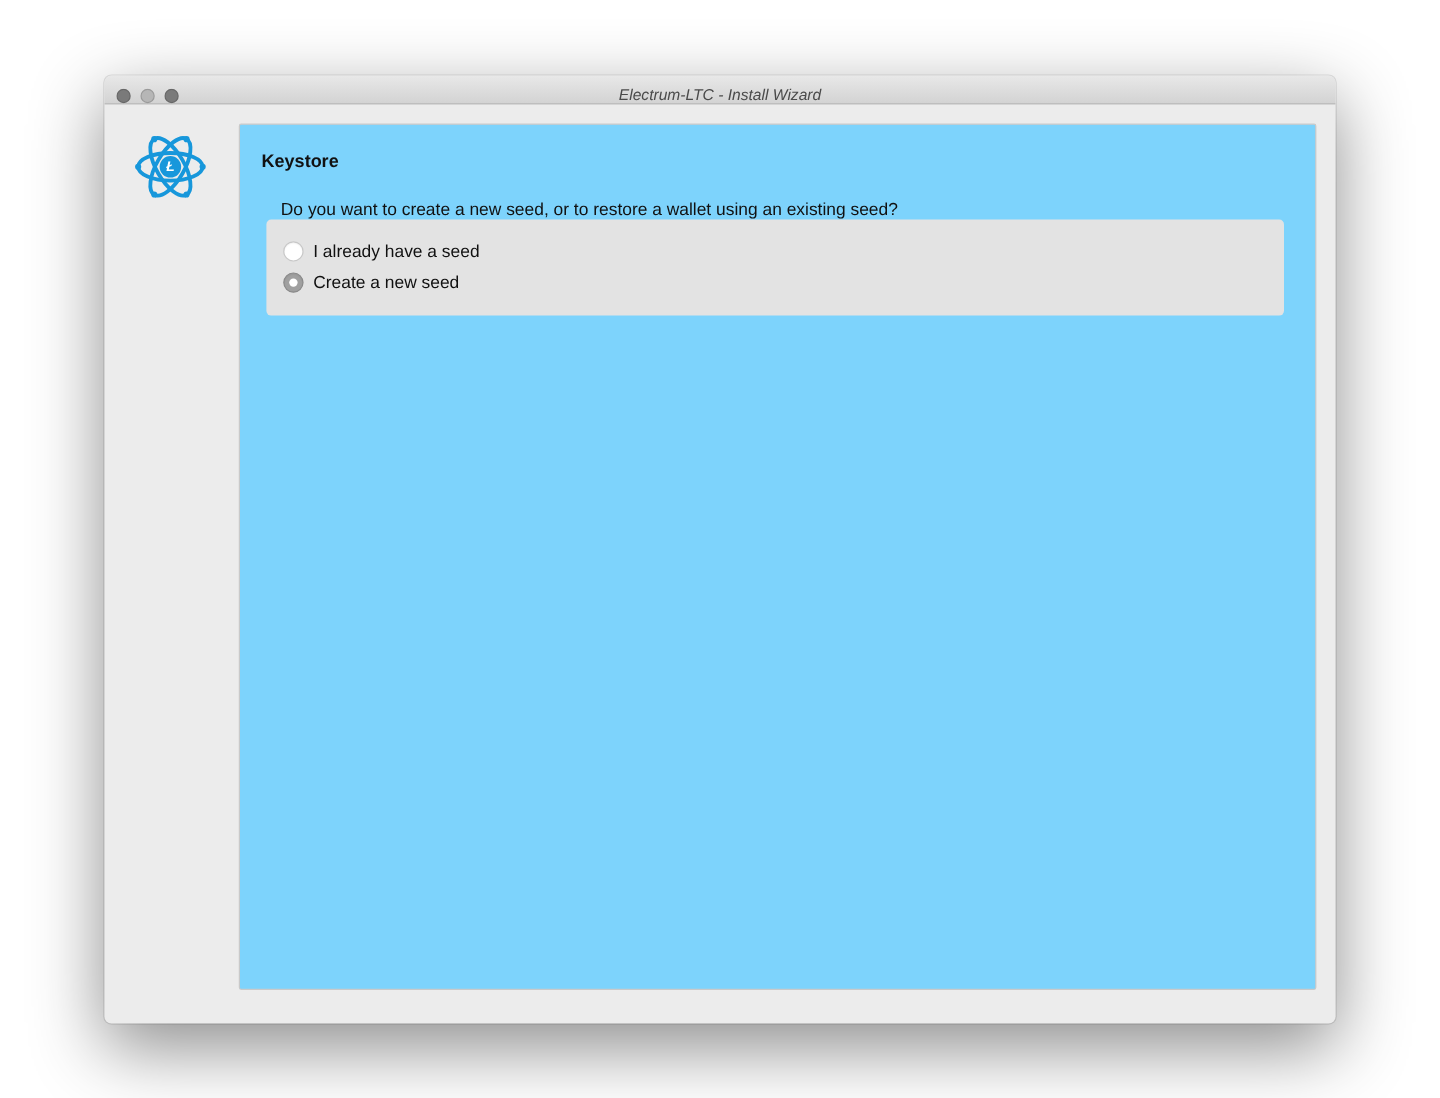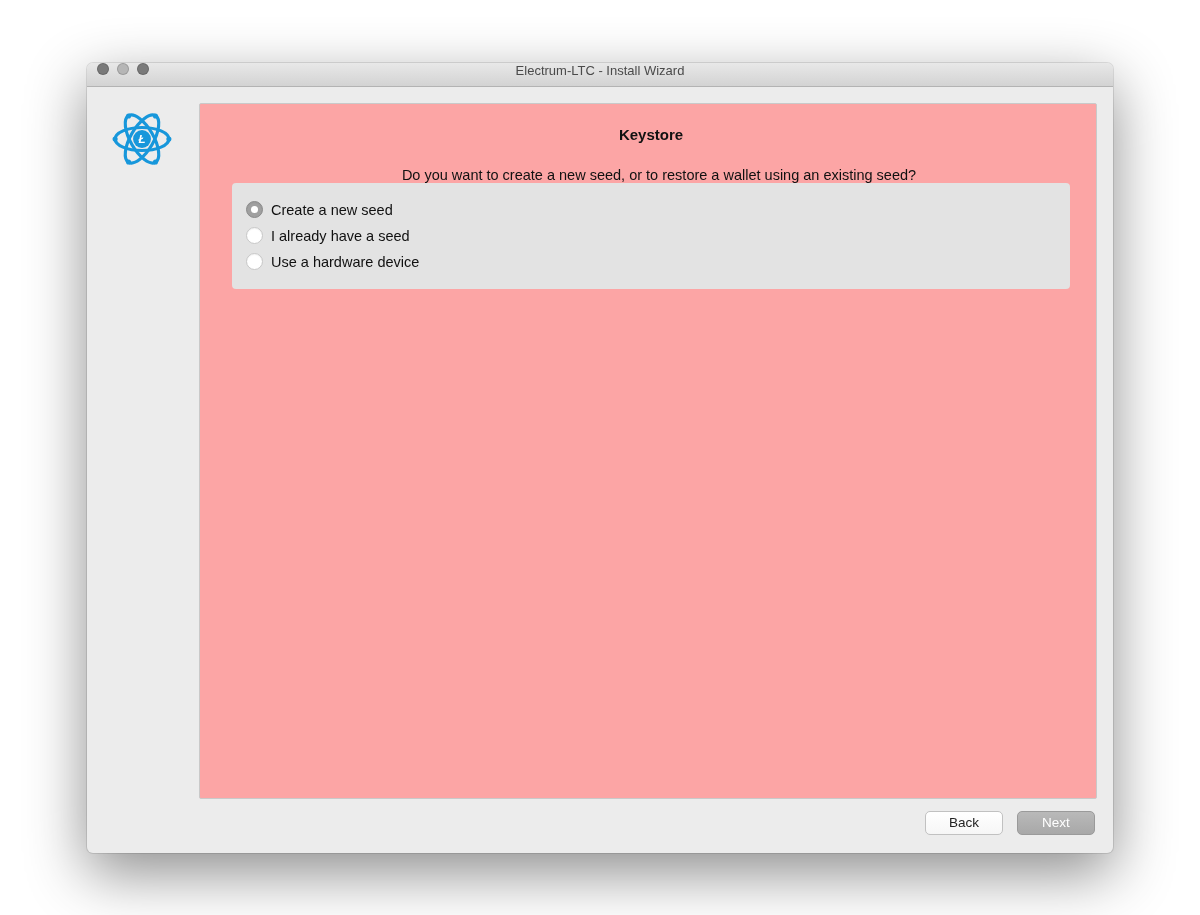--- a/index.html
+++ b/index.html
@@ -24,23 +24,24 @@
       box-shadow: 0 20px 60px rgba(0,0,0,0.45), 0 0 0 1px rgba(0,0,0,0.1);
       display: flex;
       flex-direction: column;
       overflow: hidden;
     }
     .titlebar {
       height: 24px;
       background: linear-gradient(to bottom, #e8e8e8, #d3d3d3);
       border-bottom: 1px solid #b3b3b3;
       display: flex;
-      align-items: flex-start;
+      align-items: flex-end;
       position: relative;
       padding-left: 10px;
+      font-style: italic;
     }
     .traffic-lights {
       display: flex;
       gap: 8px;
       align-items: center;
     }
     .tl {
       width: 12px;
       height: 12px;
       border-radius: 50%;
@@ -71,27 +72,26 @@
       margin-bottom: 12px;
     }
     .logo-col {
       width: 78px;
       display: flex;
       justify-content: center;
       padding-top: 4px;
     }
     .content-panel {
       flex: 1;
-      background: #fca5a5;
+      background: #7dd3fc;
       border: 1px solid #c9c9c9;
       border-radius: 2px;
-      padding: 22px 22px 22px 28px;
+      padding: 22px 22px 22px 18px;
       display: flex;
       flex-direction: column;
-      text-align: center;
     }
     .heading {
       font-size: 15px;
       font-weight: 700;
       color: #111;
       margin-bottom: 24px;
     }
     .question {
       font-size: 14.5px;
       color: #111;
@@ -205,35 +205,27 @@
           </g>
         </svg>
       </div>
 
       <div class="content-panel">
         <div class="heading">Keystore</div>
         <div class="question">Do you want to create a new seed, or to restore a wallet using an existing seed?</div>
 
         <div class="option-box">
           <div class="option-row">
+            <span class="radio-outer"></span>
+            <span class="option-label">I already have a seed</span>
+          </div>
+          <div class="option-row">
             <span class="radio-outer selected">
                 <span class="radio-inner"></span>
               </span>
             <span class="option-label">Create a new seed</span>
           </div>
-          <div class="option-row">
-            <span class="radio-outer"></span>
-            <span class="option-label">I already have a seed</span>
-          </div>
-          <div class="option-row">
-            <span class="radio-outer"></span>
-            <span class="option-label">Use a hardware device</span>
-          </div>
         </div>
       </div>
     </div>
 
-    <div class="footer">
-      <div class="btn back">Back</div>
-      <div class="btn next">Next</div>
-    </div>
   </div>
 </div>
 
 </body></html>

